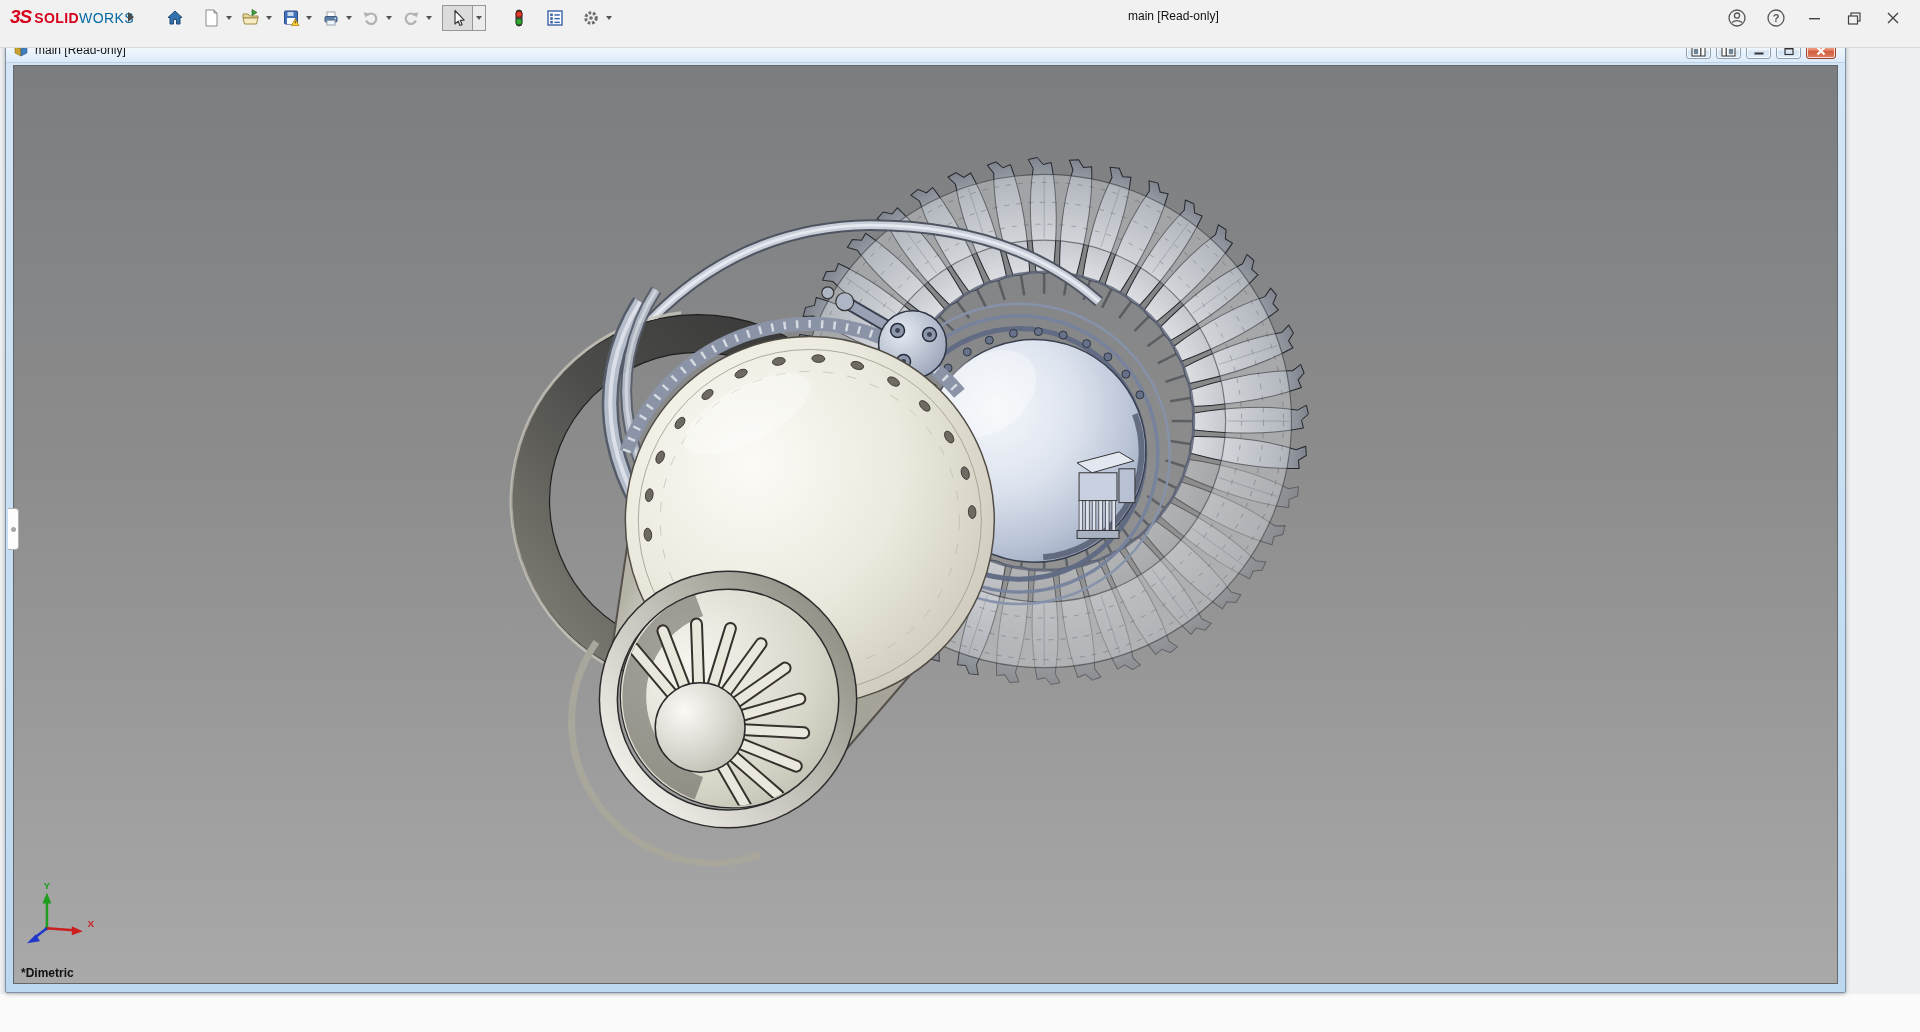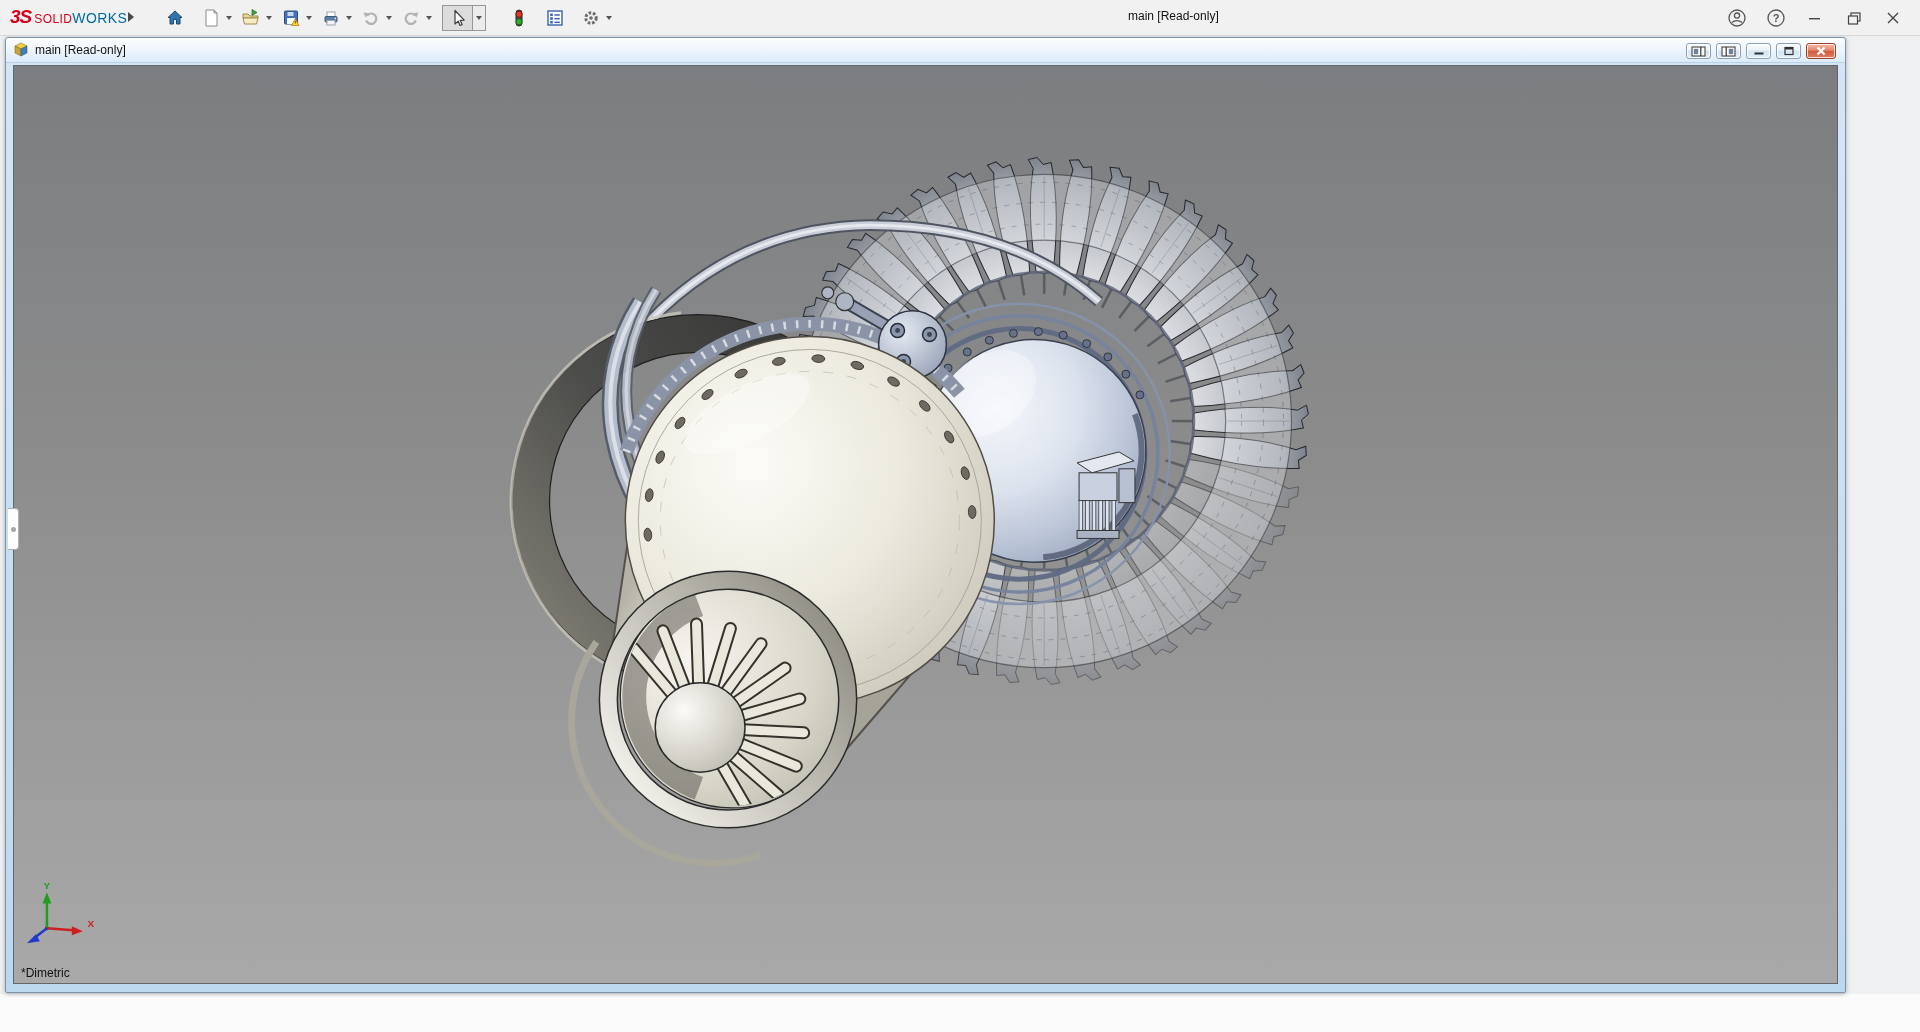--- a/index.html
+++ b/index.html
@@ -1,24 +1,24 @@
 <!DOCTYPE html>
 <html><head>
 <meta charset="utf-8">
 <style>
   * { margin:0; padding:0; box-sizing:border-box; }
   html,body { width:1920px; height:1032px; overflow:hidden; background:#eef0f1;
               font-family:"Liberation Sans", sans-serif; }
 
   
-  .appbar { position:absolute; left:0; top:0; width:1920px; height:36px;
+  .appbar { position:absolute; left:0; top:0; width:1920px; height:48px;
             background:#f1f1f1; border-bottom:1px solid #d8d8d8; z-index:5; }
   .logo { position:absolute; left:10px; top:6px; display:flex; align-items:baseline; cursor:default; }
   .logo .mark  { color:#d6001c; font-style:italic; font-weight:bold; font-size:19px; letter-spacing:-1px; margin-right:3px; }
-  .logo .solid { color:#d6001c; font-weight:normal; font-size:12px; letter-spacing:.4px;text-align:right; }
+  .logo .solid { color:#d6001c; font-weight:bold; font-size:14px; letter-spacing:.4px;text-align:right; }
   .logo .works { color:#0369a1; font-weight:normal; font-size:14px; letter-spacing:.4px; }
   .flyout-arrow { position:absolute; left:128px; top:12px; width:0; height:0;
             border-top:5px solid transparent; border-bottom:5px solid transparent; border-left:6px solid #4a4a4a; }
   .tools { position:absolute; left:162px; top:4px; height:28px; display:flex; align-items:center; }
   .tbtn  { width:26px; height:26px; display:flex; align-items:center; justify-content:center; border-radius:2px; }
   .caret { width:0; height:0; border-left:3.5px solid transparent; border-right:3.5px solid transparent;
            border-top:4.5px solid #555; margin:0 6px 0 2px; }
   .gap   { width:10px; }
   .selwrap { display:flex; align-items:center; margin-left:4px; }
   .selmain { width:30px; height:26px; background:#dcdcdc; border:1px solid #979797; border-right:none;
@@ -43,21 +43,21 @@
              background:linear-gradient(#fefefe,#eaf2fa 45%,#d4e4f3 50%,#e3eef9);
              display:flex; align-items:center; justify-content:center;
              box-shadow:inset 0 0 0 1px rgba(255,255,255,.75); }
   .doc-btn.close { width:30px; background:linear-gradient(#f6bca7,#e5876d 45%,#d25a3d 50%,#dc8162);
              border-color:#9c4330; }
   .frame { position:absolute; left:0; top:25px; right:0; bottom:0; padding:2px 7px 8px 7px; }
   .viewport { position:relative; width:100%; height:100%;
               background:linear-gradient(#7b7d80,#8d8d8d 45%,#a9a9a9);
               border:1px solid #62676c; overflow:hidden; }
   .viewport svg.scene { position:absolute; left:0; top:0; width:100%; height:100%; }
-  .dimetric { position:absolute; left:7px; bottom:3px; font-weight:normal; font-size:12px; color:#111; }
+  .dimetric { position:absolute; left:7px; bottom:3px; font-weight:bold; font-size:12px; color:#111; }
   .flytab { position:absolute; left:2px; top:470px; width:11px; height:42px; background:#fdfdfd;
             border:1px solid #b0b0b0; border-left:none; border-radius:0 4px 4px 0;
             display:flex; align-items:center; justify-content:center; z-index:6; }
   .flytab .dot { width:5px; height:5px; border-radius:50%; background:#a9a9a9; }
   .bottom-strip { position:absolute; left:0; top:994px; width:1920px; height:38px; background:#fbfbfb; }
 </style>
 </head>
 <body>
 
 <div class="app">

